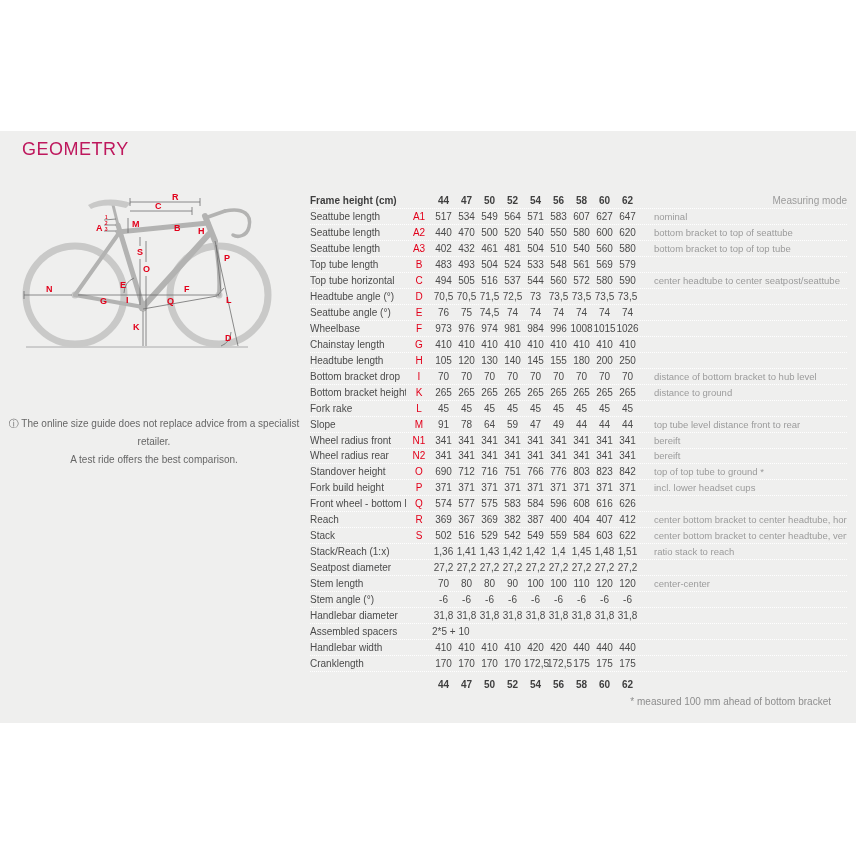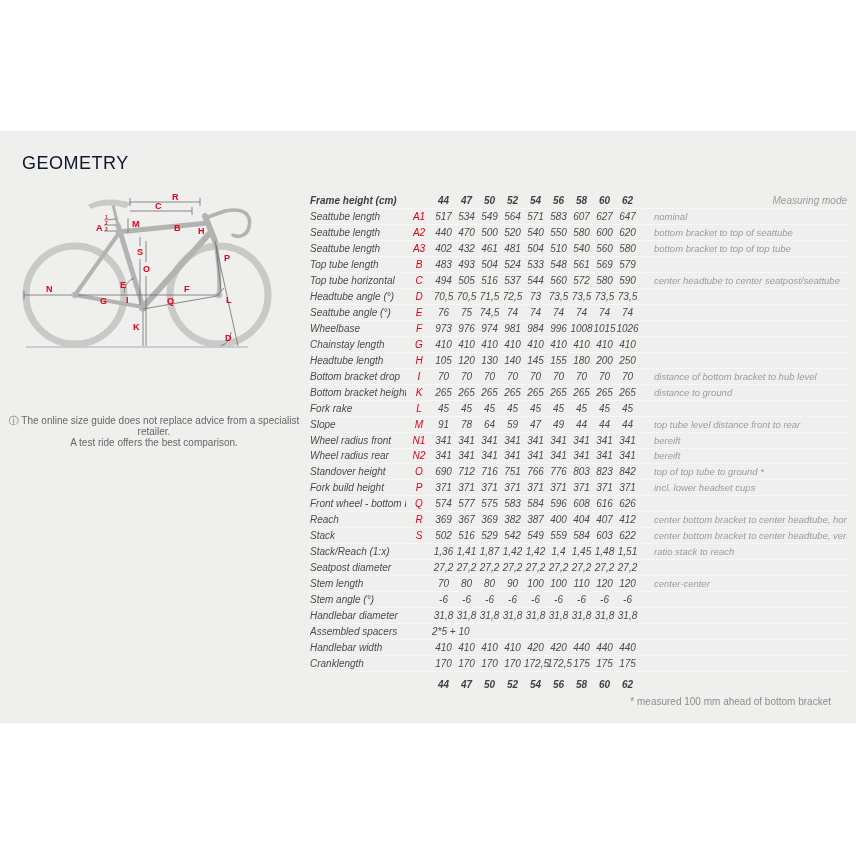--- a/index.html
+++ b/index.html
@@ -2,27 +2,27 @@
 <html style="--accent-red: #e2001a; --band-bg: #efefee; --text-dark: #3f3f3f; --text-mode: #9b9b9b;"><head>
 <meta charset="utf-8">
 <style>
   :root{
     --accent-red:#e2001a; --band-bg:#efefee; --text-dark:#3f3f3f;
     --text-label:#4b4b4b; --text-mode:#9b9b9b; --bike-gray:#c9c9c8; --frame-gray:#b3b3b2;
   }
   *{margin:0;padding:0;box-sizing:border-box;}
   html,body{width:856px;height:856px;background:#fff;font-family:"Liberation Sans",sans-serif;overflow:hidden;}
   .band{position:absolute;left:0;top:131px;width:856px;height:592px;background:var(--band-bg);}
-  .page-title{position:absolute;left:22px;top:22px;font-size:18px;letter-spacing:.5px;color:#0f172a;font-weight:400;}
+  .page-title{position:absolute;left:22px;top:8px;font-size:18px;letter-spacing:.5px;color:#be185d;font-weight:400;}
   .diagram{position:absolute;left:12px;top:58px;}
-  .note{position:absolute;left:8px;top:284px;width:292px;text-align:center;font-size:10px;line-height:11px;color:#666;}
+  .note{position:absolute;left:8px;top:284px;width:292px;text-align:center;font-size:10px;line-height:18px;color:#666;}
   .footnote{position:absolute;right:25px;top:565px;font-size:10px;color:#8d8d8d;text-align:right;}
   .geo-table{position:absolute;left:310px;top:62px;width:537px;}
   .trow{display:grid;grid-template-columns:96px 26px repeat(9,23px) 1fr;align-items:center;
-        height:15.97px;border-bottom:1px dotted #fff;font-size:10px;color:var(--text-label);font-style:italic;}
+        height:15.97px;border-bottom:1px dotted #fff;font-size:10px;color:var(--text-label);}
   .c-label{text-align:left;white-space:nowrap;overflow:hidden;}
   .c-code{color:var(--accent-red);text-align:center;}
   .c-v{text-align:center;white-space:nowrap;}
   .c-span{grid-column:3/12;text-align:left;}
   .c-mode{color:var(--text-mode);padding-left:15px;font-size:9.5px;white-space:nowrap;overflow:hidden;}
   .thead{font-weight:bold;color:var(--text-dark);}
   .thead .c-mode{font-weight:400;color:var(--text-mode);font-size:10px;text-align:right;}
   .tfoot{font-weight:bold;color:var(--text-dark);border-bottom:none;margin-top:4px;}
   svg text.dlab{fill:var(--accent-red);font-size:9px;font-weight:bold;font-family:"Liberation Sans",sans-serif;}
   svg text.dsub{fill:var(--accent-red);font-size:4.5px;font-weight:bold;font-family:"Liberation Sans",sans-serif;}
@@ -421,21 +421,21 @@
         <span class="c-v">584</span>
         <span class="c-v">603</span>
         <span class="c-v">622</span>
         <span class="c-mode">center bottom bracket to center headtube, vertical</span>
       </div>
       <div class="trow">
         <span class="c-label">Stack/Reach (1:x)</span>
         <span class="c-code"></span>
         <span class="c-v">1,36</span>
         <span class="c-v">1,41</span>
-        <span class="c-v">1,87</span>
+        <span class="c-v">1,43</span>
         <span class="c-v">1,42</span>
         <span class="c-v">1,42</span>
         <span class="c-v">1,4</span>
         <span class="c-v">1,45</span>
         <span class="c-v">1,48</span>
         <span class="c-v">1,51</span>
         <span class="c-mode">ratio stack to reach</span>
       </div>
       <div class="trow">
         <span class="c-label">Seatpost diameter</span>

